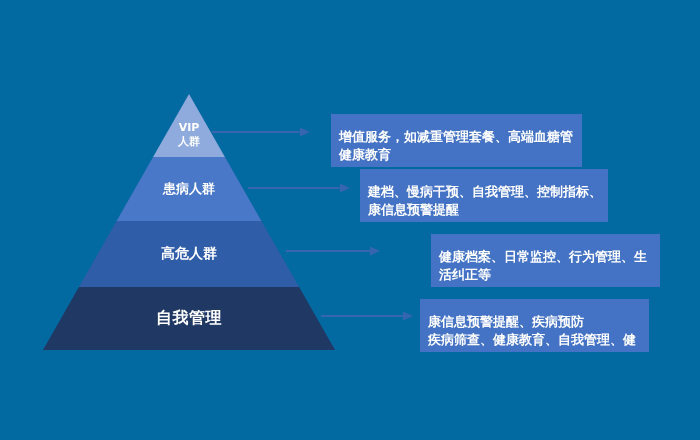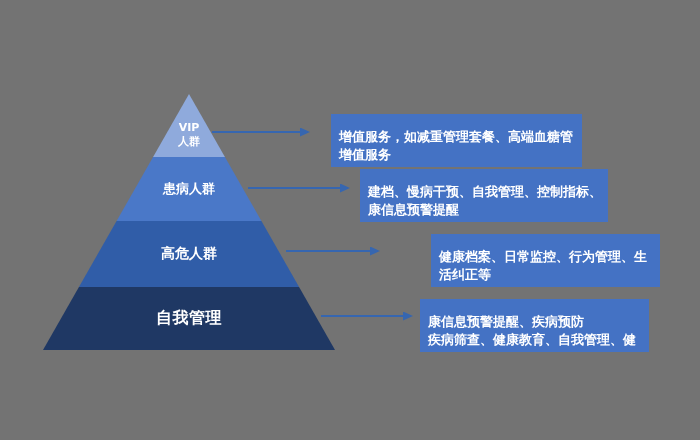--- a/index.html
+++ b/index.html
@@ -1,17 +1,17 @@
 <!DOCTYPE html>
 <html><head>
 <meta charset="utf-8">
 <style>
   html,body{margin:0;padding:0;background:#ffffff;}
   .canvas{
-    position:relative;width:700px;height:440px;background:#737373;
+    position:relative;width:700px;height:440px;background:#0369a1;
     font-family:"DejaVu Sans",sans-serif;overflow:hidden;
   }
   
   .pyramid{
     position:absolute;left:43px;top:94px;width:292px;height:256px;
     clip-path:polygon(50% 0,100% 100%,0 100%);
   }
   .band{position:relative;width:100%;display:flex;flex-direction:column;
         align-items:center;justify-content:center;box-sizing:border-box;}
   .band-0{height:63px;background:#8FAADC;justify-content:flex-end;padding-bottom:8px;}
@@ -72,21 +72,21 @@
     <g>
       <line x1="286" y1="251" x2="370" y2="251" stroke="#3666B0" stroke-width="2" marker-end="url(#ah)"></line>
     </g>
     <g>
       <line x1="321" y1="316" x2="403" y2="316" stroke="#3666B0" stroke-width="2" marker-end="url(#ah)"></line>
     </g>
   </svg>
 
   <div class="callout co-0">
     <div class="line">增值服务，如减重管理套餐、高端血糖管</div>
-    <div class="line">增值服务</div>
+    <div class="line">健康教育</div>
   </div>
   <div class="callout co-1">
     <div class="line">建档、慢病干预、自我管理、控制指标、</div>
     <div class="line">康信息预警提醒</div>
   </div>
   <div class="callout co-2">
     <div class="line">健康档案、日常监控、行为管理、生</div>
     <div class="line">活纠正等</div>
   </div>
   <div class="callout co-3">

